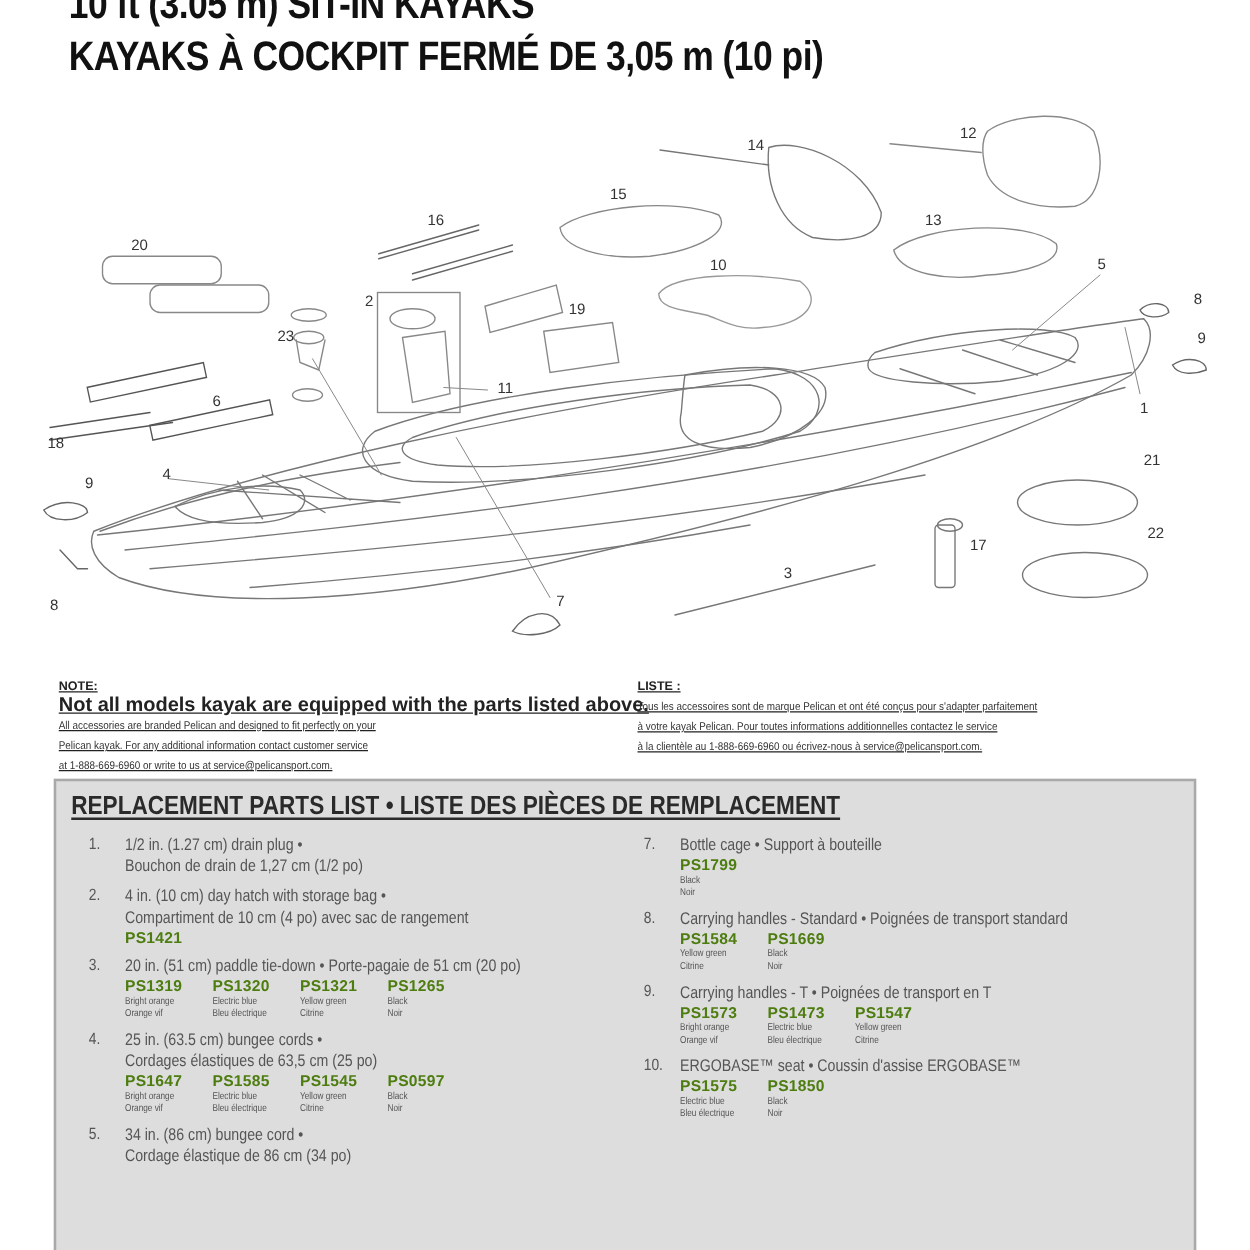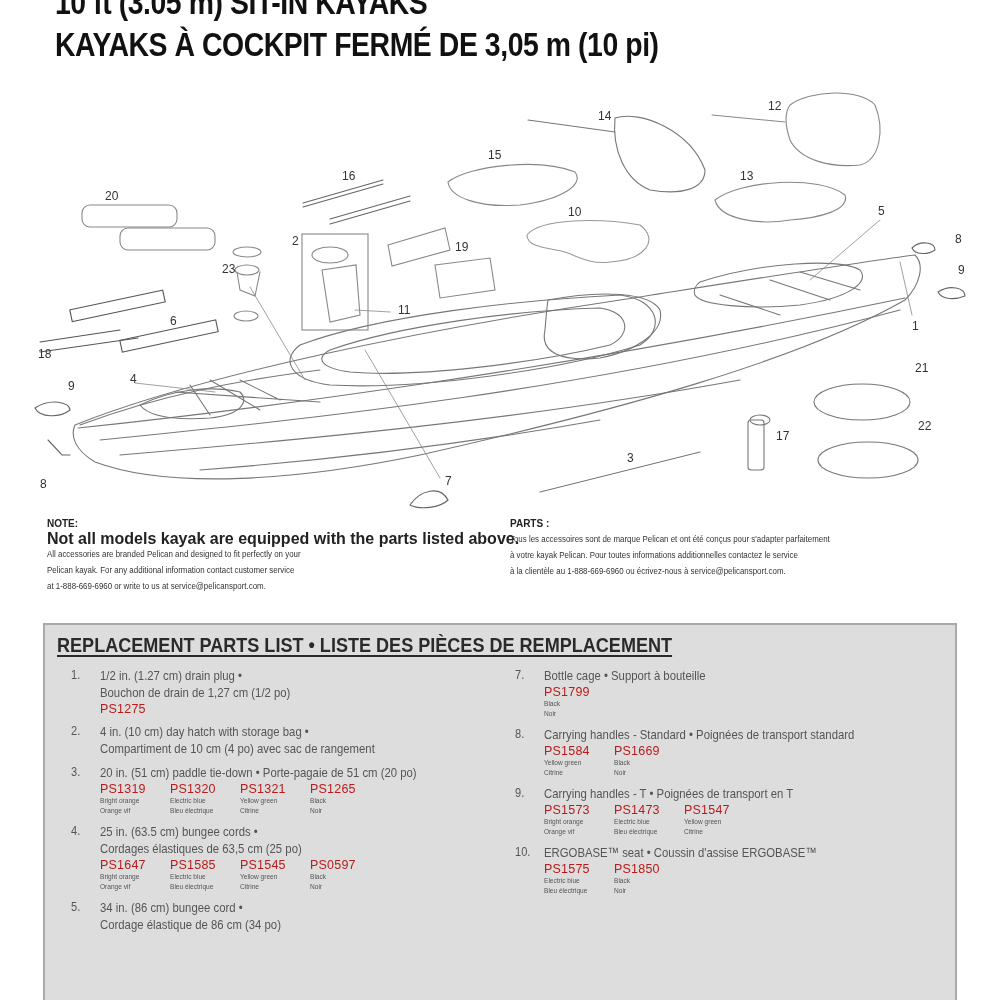--- a/index.html
+++ b/index.html
@@ -6,40 +6,40 @@
   html, body { width: 1000px; height: 1000px; overflow: hidden; background: #ffffff; }
   body { position: relative; font-family: "Liberation Sans", sans-serif; color: #222; }
 
   .title { position: absolute; left: 55px; font-family: "Liberation Sans", sans-serif; font-weight: bold; color: #111; letter-spacing: -0.5px; white-space: nowrap; transform: scaleX(0.86); transform-origin: left top; }
   .title-en { top: -16px; font-size: 33px; }
   .title-fr { top: 26px; font-size: 33px; }
 
   #diagram { position: absolute; left: 0; top: 85px; width: 1000px; height: 430px; }
   #diagram .lbl { font-family: "Liberation Sans", sans-serif; font-size: 12px; fill: #333; }
 
-  .note { position: absolute; top: 517px; width: 440px; font-family: "Liberation Sans", sans-serif; }
+  .note { position: absolute; top: 543px; width: 440px; font-family: "Liberation Sans", sans-serif; text-decoration: underline; }
   .note-left { left: 47px; }
   .note-right { left: 510px; }
   .note .note-head { font-size: 10px; font-weight: bold; color: #222; line-height: 14px; }
   .note .note-bold { font-size: 16px; font-weight: bold; color: #222; line-height: 15px; white-space: nowrap; }
   .note .note-body { font-size: 9px; color: #333; line-height: 16px; transform: scaleX(0.88); transform-origin: left top; width: 480px; }
 
   #parts-panel { position: absolute; left: 43px; top: 623px; width: 914px; height: 400px; background: #dddddd; border: 2px solid #a9a9a9; }
   .panel-title { position: absolute; left: 12px; top: 8px; font-size: 21px; font-weight: bold; color: #2a2a2a; text-decoration: underline; text-underline-offset: 3px; white-space: nowrap; transform: scaleX(0.86); transform-origin: left top; }
 
   .col { position: absolute; top: 42px; width: 440px; }
   .col-left { left: 22px; }
   .col-right { left: 466px; }
 
   .item { position: relative; padding-left: 33px; margin-bottom: 7px; }
   .item .num { position: absolute; left: 4px; top: 0; font-size: 13px; color: #555; transform: scaleX(0.85); transform-origin: left top; }
   .item .desc { font-size: 13.5px; color: #555; line-height: 17px; white-space: nowrap; transform: scaleX(0.84); transform-origin: left top; }
   .skus { display: flex; gap: 0; margin-top: 1px; }
   .sku { width: 70px; }
-  .sku .code { font-size: 12.5px; font-weight: normal; color: #b91c1c; line-height: 14px; letter-spacing: 0.2px; }
+  .sku .code { font-size: 12.5px; font-weight: bold; color: #4d7c0f; line-height: 14px; letter-spacing: 0.2px; }
   .sku .color { font-size: 8px; color: #555; line-height: 10px; white-space: nowrap; transform: scaleX(0.82); transform-origin: left top; }
 </style>
 </head>
 <body>
 
 <div class="title title-en">10 ft (3.05 m) SIT-IN KAYAKS</div>
 <div class="title title-fr">KAYAKS À COCKPIT FERMÉ DE 3,05 m (10 pi)</div>
 
 <svg id="diagram" viewBox="0 85 1000 430" xmlns="http://www.w3.org/2000/svg">
   <g fill="none" stroke="#777" stroke-width="1.1" stroke-linecap="round">
@@ -173,45 +173,45 @@
 <div class="note note-left">
   <div class="note-head">NOTE:</div>
   <div class="note-bold">Not all models kayak are equipped with the parts listed above.</div>
   <div class="note-body">
     <div>All accessories are branded Pelican and designed to fit perfectly on your</div>
     <div>Pelican kayak. For any additional information contact customer service</div>
     <div>at 1-888-669-6960 or write to us at service@pelicansport.com.</div>
   </div>
 </div>
 <div class="note note-right">
-  <div class="note-head">PARTS :</div>
+  <div class="note-head">LISTE :</div>
   <div class="note-body">
     <div>Tous les accessoires sont de marque Pelican et ont été conçus pour s'adapter parfaitement</div>
     <div>à votre kayak Pelican. Pour toutes informations additionnelles contactez le service</div>
     <div>à la clientèle au 1-888-669-6960 ou écrivez-nous à service@pelicansport.com.</div>
   </div>
 </div>
 
 <div id="parts-panel">
   <div class="panel-title">REPLACEMENT PARTS LIST • LISTE DES PIÈCES DE REMPLACEMENT</div>
   <div class="col col-left" id="col-left">
       <div class="item">
         <span class="num">1.</span>
         <div class="desc">1/2 in. (1.27 cm) drain plug •</div>
         <div class="desc">Bouchon de drain de 1,27 cm (1/2 po)</div>
-        <div class="skus">
-          <div class="sku">
-          <div class="code">PS1275</div>
-          </div>
-        </div>
       </div>
       <div class="item">
         <span class="num">2.</span>
         <div class="desc">4 in. (10 cm) day hatch with storage bag •</div>
         <div class="desc">Compartiment de 10 cm (4 po) avec sac de rangement</div>
+        <div class="skus">
+          <div class="sku">
+          <div class="code">PS1421</div>
+          </div>
+        </div>
       </div>
       <div class="item">
         <span class="num">3.</span>
         <div class="desc">20 in. (51 cm) paddle tie-down • Porte-pagaie de 51 cm (20 po)</div>
         <div class="skus">
           <div class="sku">
           <div class="code">PS1319</div>
             <div class="color">Bright orange</div>
             <div class="color">Orange vif</div>
           </div>

